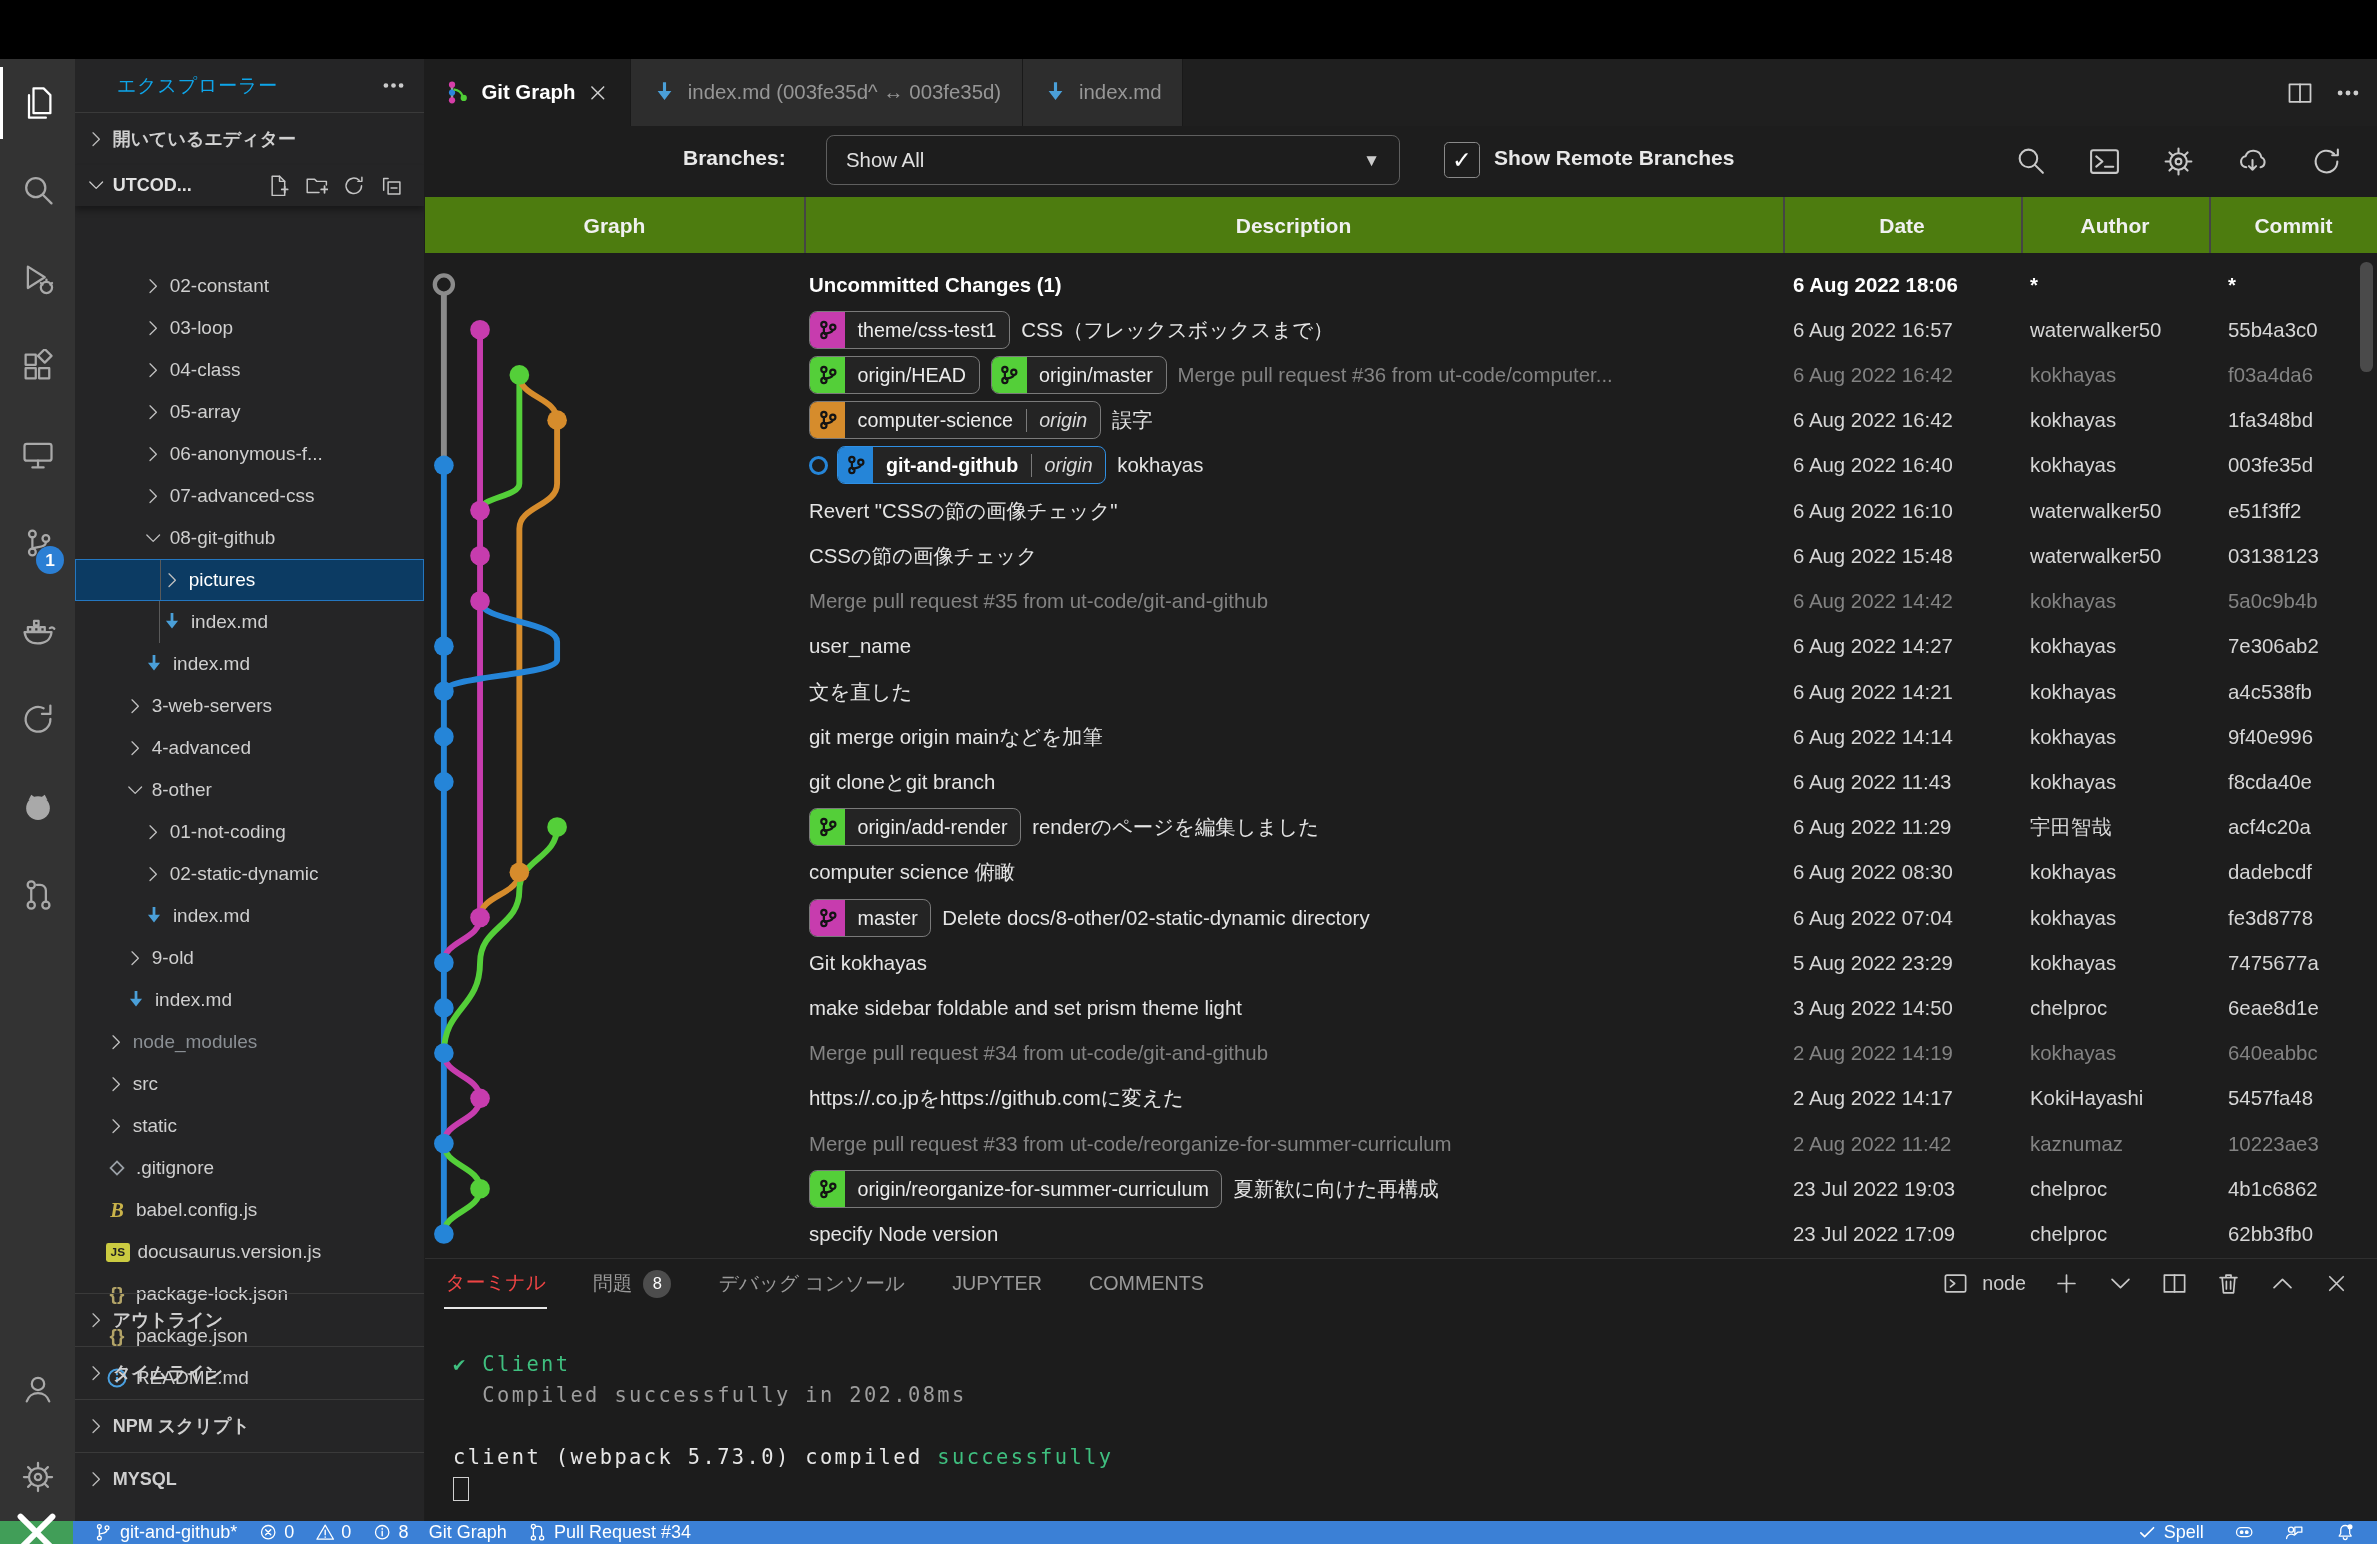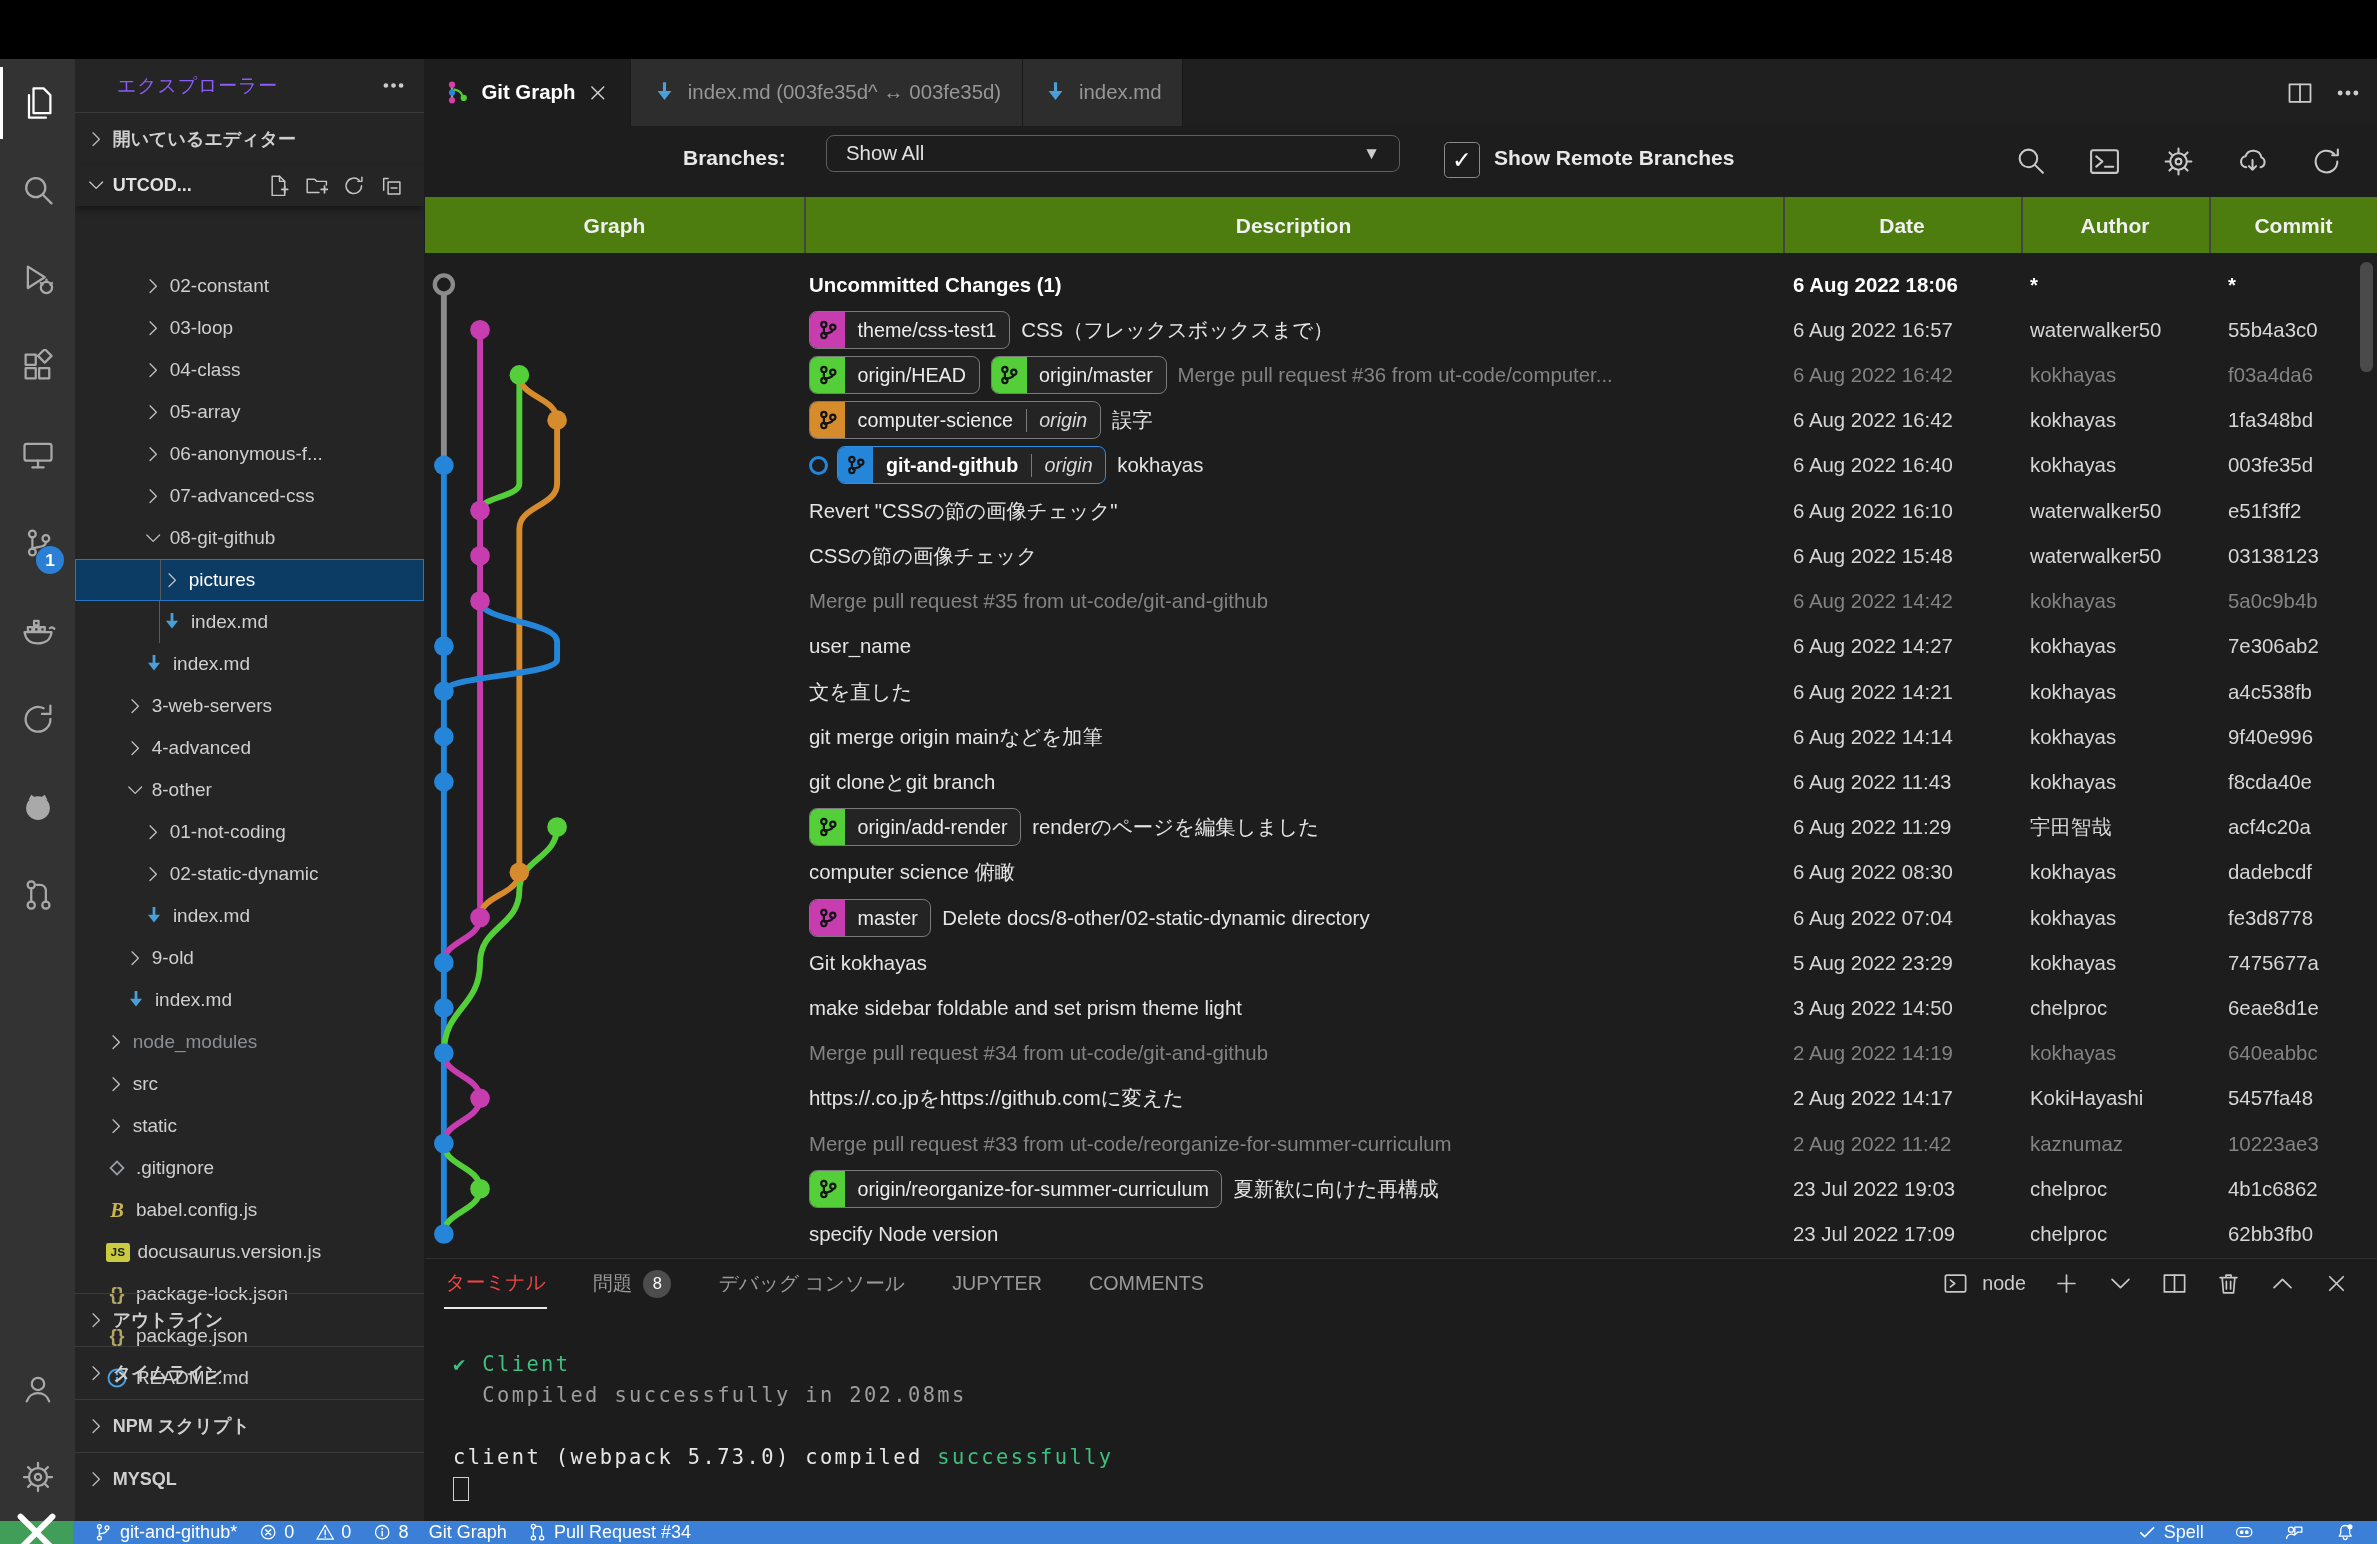--- a/index.html
+++ b/index.html
@@ -18,21 +18,21 @@
   .ab-group { display:flex; flex-direction:column; }
   .ab-bottom { margin-top:auto; }
   .ab-item { position:relative; width:75px; height:88px; display:flex; align-items:center; justify-content:center; color:#a9a9a9; cursor:pointer; }
   .ab-item.active { color:#ffffff; }
   .ab-item.active::before { content:""; position:absolute; left:0; top:7.9px; bottom:7.9px; width:3.1px; background:#fff; }
   .ab-item .icon { width:36px; height:36px; }
   .ab-badge { position:absolute; right:11px; bottom:12.6px; min-width:28px; height:28px; border-radius:14px; background:#2b7fd4; color:#fff; font-size:17.3px; font-weight:bold; display:flex; align-items:center; justify-content:center; }
 
   
   #sidebar { position:absolute; left:75px; top:59px; width:349px; height:1462px; background:#252526; overflow:hidden; }
-  .sb-title { height:53px; display:flex; align-items:center; padding:0 17.3px 0 42px; color:#8b5cf6; font-size:19px; letter-spacing:0.8px; }
+  .sb-title { height:53px; display:flex; align-items:center; padding:0 17.3px 0 42px; color:#0ea5e9; font-size:19px; letter-spacing:0.8px; }
   .sb-title .spacer { flex:1; }
   .sb-title .icon { width:27px; height:27px; color:#cccccc; cursor:pointer; }
   .sb-sec { height:53px; display:flex; align-items:center; gap:6.3px; padding-left:11px; font-size:18px; font-weight:bold; color:#cfcfcf; border-top:0.8px solid #3a3a3a; cursor:pointer; }
   .sb-sec .icon { width:20.4px; height:20.4px; color:#bbb; }
   .ws-head { height:41px; display:flex; align-items:center; gap:6.3px; padding-left:11px; font-size:18px; font-weight:bold; color:#e2e2e2; background:#252526; box-shadow:0 4.7px 6.3px rgba(0,0,0,.35); position:relative; z-index:3; cursor:pointer; }
   .ws-head .icon { width:20.4px; height:20.4px; color:#ccc; }
   .ws-actions { margin-left:auto; display:flex; gap:14px; padding-right:20.4px; }
   .ws-actions .icon { width:23.6px; height:23.6px; color:#c5c5c5; cursor:pointer; }
   #tree { position:absolute; left:0; top:206px; width:349px; }
   .trow { position:relative; height:42px; display:flex; align-items:center; font-size:19px; color:#cfcfcf; white-space:nowrap; cursor:pointer; }
@@ -51,21 +51,21 @@
   .tab { display:flex; align-items:center; gap:11px; padding:0 20.4px; font-size:20.4px; color:#969696; background:#2d2d2d; border-right:1.6px solid #191919; cursor:pointer; white-space:nowrap; }
   .tab.active { background:#1d1d1d; color:#ffffff; font-weight:bold; }
   .tab .icon { width:25px; height:25px; }
   .tab .tclose { width:23.6px; height:23.6px; color:#cfcfcf; }
   #editor-actions { position:absolute; right:15.7px; top:0; height:67px; display:flex; align-items:center; gap:20.4px; }
   #editor-actions .icon { width:28px; height:28px; color:#cccccc; cursor:pointer; }
 
   
   #toolbar { position:absolute; left:425px; top:126px; width:1953px; height:71px; background:#1d1d1d; }
   #branches-label { position:absolute; left:258px; top:20.4px; font-size:21px; font-weight:bold; color:#e8e8e8; }
-  #branches-dd { position:absolute; left:401px; top:9.4px; width:574px; height:37px; border:1.6px solid #5f5f5f; border-radius:7.9px; background:#1d1d1d; display:flex; align-items:center; padding:0 19px; font-size:20.4px; color:#e0e0e0; cursor:pointer; }
+  #branches-dd { position:absolute; left:401px; top:9.4px; width:574px; height:50px; border:1.6px solid #5f5f5f; border-radius:7.9px; background:#1d1d1d; display:flex; align-items:center; padding:0 19px; font-size:20.4px; color:#e0e0e0; cursor:pointer; }
   #branches-dd .caret { margin-left:auto; font-size:17.3px; color:#cccccc; }
   #remote-cb { position:absolute; left:1019px; top:15.7px; width:36px; height:36px; border:1.6px solid #8a8a8a; border-radius:4.7px; background:#1d1d1d; color:#fff; font-size:23.6px; display:flex; align-items:center; justify-content:center; cursor:pointer; }
   #remote-label { position:absolute; left:1069px; top:20.4px; font-size:21px; font-weight:bold; color:#e8e8e8; }
   #toolbar-icons { position:absolute; right:35px; top:0; height:71px; display:flex; align-items:center; gap:41px; }
   #toolbar-icons .icon { width:33px; height:33px; color:#c8c8c8; cursor:pointer; }
 
   
   #thead { position:absolute; left:425px; top:197px; width:1953px; height:57px; background:#4d7c0f; border-bottom:0.8px solid #3a3a3a; }
   .th { position:absolute; top:0; height:57px; display:flex; align-items:center; justify-content:center; font-size:21px; font-weight:bold; color:#f0f0f0; }
   .thsep { position:absolute; top:0; width:1.6px; height:57px; background:#454545; }

